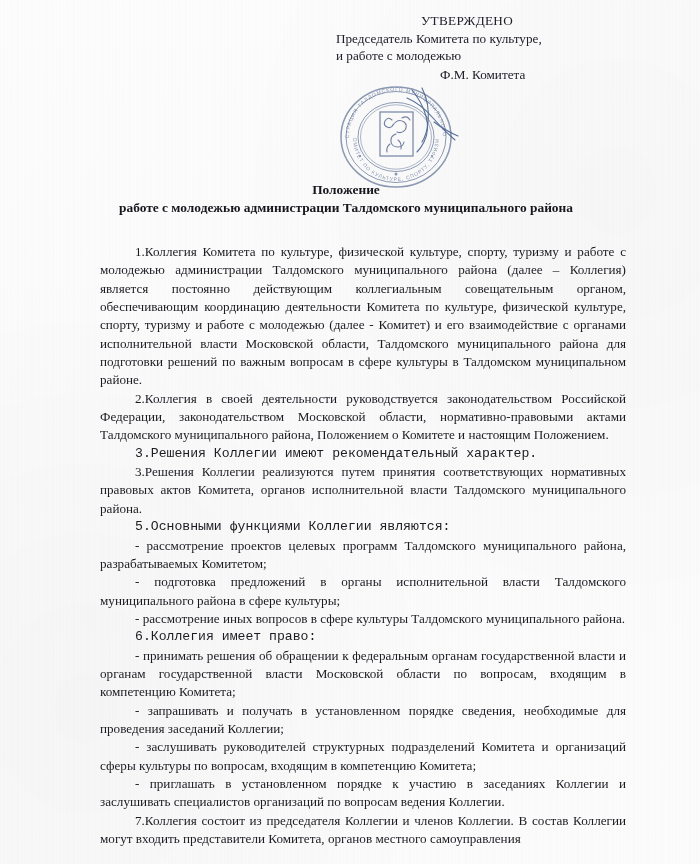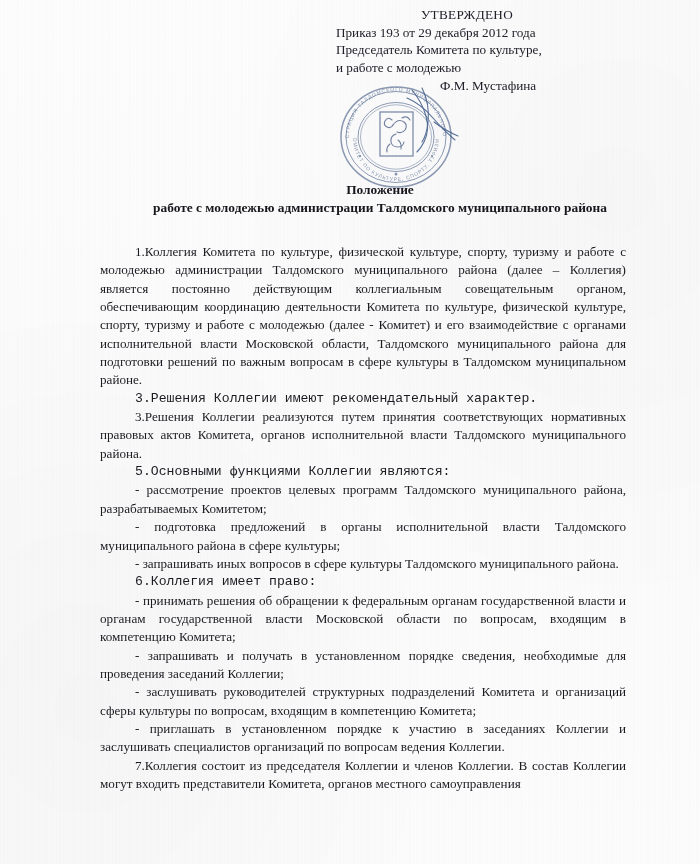--- a/index.html
+++ b/index.html
@@ -33,21 +33,21 @@
     background:
       radial-gradient(ellipse at 12% 82%, rgba(0,0,0,0.022), rgba(0,0,0,0) 42%),
       radial-gradient(ellipse at 88% 22%, rgba(0,0,0,0.018), rgba(0,0,0,0) 46%);
     mix-blend-mode: multiply;
   }
 
   
   .approval {
     position: absolute;
     left: 336px;
-    top: 6px;
+    top: 12px;
     width: 350px;
     font-size: 13.2px;
     line-height: 17.6px;
     color: #20202a;
   }
   .approval .centered {
     text-align: center;
     padding-right: 88px;
     letter-spacing: 0.3px;
   }
@@ -75,21 +75,21 @@
     top: 82px;
     width: 70px;
     height: 88px;
     pointer-events: none;
   }
   .signature svg { display: block; width: 100%; height: 100%; }
 
   
   .doc-title {
     position: absolute;
-    left: 116px;
+    left: 82px;
     top: 181px;
     width: 528px;
     text-align: center;
     font-weight: bold;
     font-size: 13.4px;
     line-height: 18.4px;
     color: #16161c;
   }
   .doc-title .t-main { display: block; }
   .doc-title .t-sub  { display: block; }
@@ -116,24 +116,23 @@
 </style>
 </head>
 <body>
 
 <div id="page">
 
   <div class="noise"></div>
 
   <div class="approval">
     <div class="centered ln">УТВЕРЖДЕНО</div>
-    <div class="ln">Приказ 193 от 29 декабря 2012 года</div>
     <div class="ln">Председатель Комитета по культуре,</div>
     <div class="ln">и  работе с молодежью</div>
-    <div class="signer">Ф.М. Мустафина</div>
+    <div class="signer">Ф.М. Комитета</div>
   </div>
 
   <div class="seal">
     <svg viewBox="0 0 120 108" xmlns="http://www.w3.org/2000/svg">
       <defs>
         <path id="arcTop" d="M 13,56 A 47,47 0 0 1 107,56" fill="none"></path>
         <path id="arcBot" d="M 17,56 A 43,43 0 0 0 103,56" fill="none"></path>
       </defs>
       <g stroke="#6b7d9e" fill="none" opacity="0.78">
         <ellipse cx="60" cy="55" rx="55" ry="50" stroke-width="1.5"></ellipse>
@@ -175,26 +174,27 @@
     </svg>
   </div>
 
   <div class="doc-title">
     <span class="t-main">Положение</span>
     <span class="t-sub">работе с молодежью администрации Талдомского муниципального района</span>
   </div>
 
   <div class="body-text">
     <p>1.Коллегия Комитета по культуре, физической культуре, спорту, туризму и работе с молодежью администрации Талдомского муниципального района (далее – Коллегия) является постоянно действующим коллегиальным совещательным органом, обеспечивающим координацию деятельности Комитета по культуре, физической культуре, спорту, туризму и работе с молодежью (далее - Комитет) и его взаимодействие с органами исполнительной власти  Московской области, Талдомского муниципального района для подготовки решений по важным вопросам в сфере культуры в Талдомском муниципальном районе.</p>
+    <p>2.Коллегия в своей деятельности руководствуется законодательством Российской Федерации, законодательством Московской области, нормативно-правовыми актами Талдомского муниципального района, Положением о Комитете и настоящим Положением.</p>
     <p class="last-line-left">3.Решения Коллегии имеют рекомендательный характер.</p>
     <p>3.Решения Коллегии реализуются путем принятия соответствующих нормативных правовых актов Комитета, органов исполнительной власти Талдомского муниципального района.</p>
     <p class="last-line-left">5.Основными функциями Коллегии являются:</p>
     <p class="dash">- рассмотрение проектов целевых программ Талдомского муниципального района, разрабатываемых Комитетом;</p>
     <p class="dash">- подготовка предложений в органы исполнительной власти Талдомского муниципального района в сфере культуры;</p>
-    <p class="dash">- запрашивать иных вопросов в сфере культуры Талдомского муниципального района.</p>
+    <p class="dash">- рассмотрение иных вопросов в сфере культуры Талдомского муниципального района.</p>
     <p class="last-line-left">6.Коллегия имеет право:</p>
     <p class="dash">-  принимать решения об обращении к федеральным органам государственной власти и органам государственной власти Московской области по вопросам, входящим в компетенцию Комитета;</p>
     <p class="dash">- запрашивать и получать в установленном порядке сведения, необходимые для проведения заседаний Коллегии;</p>
     <p class="dash">- заслушивать руководителей структурных подразделений Комитета и организаций сферы культуры по вопросам, входящим в компетенцию Комитета;</p>
     <p class="dash">- приглашать в установленном порядке к участию в заседаниях Коллегии и заслушивать специалистов организаций по вопросам ведения Коллегии.</p>
     <p>7.Коллегия состоит из председателя Коллегии и членов Коллегии. В состав Коллегии могут входить представители Комитета, органов местного самоуправления</p>
   </div>
 
 </div>
 

